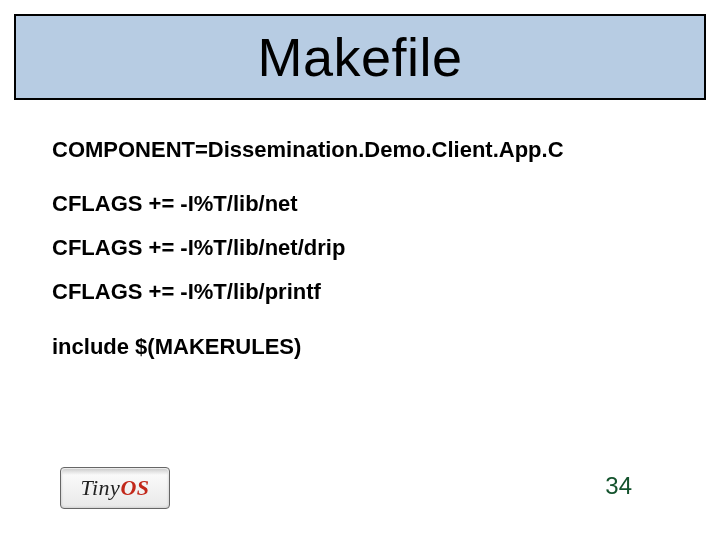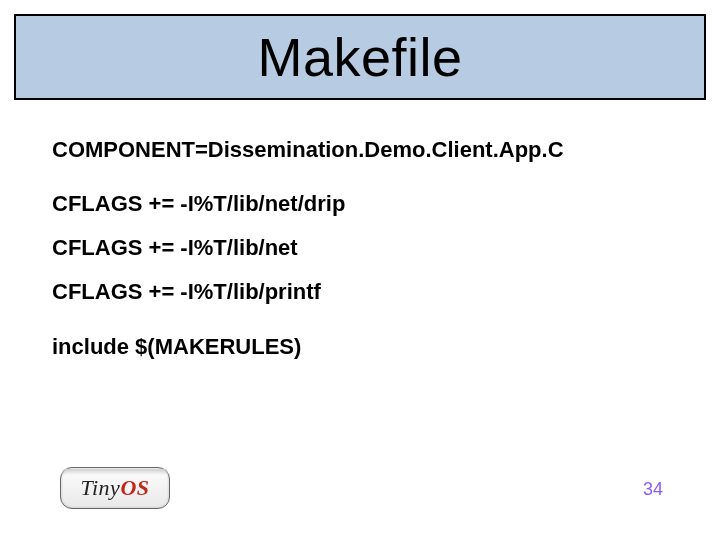--- a/index.html
+++ b/index.html
@@ -60,21 +60,21 @@
     width: 120px;
     height: 44px;
     display: flex;
     align-items: center;
   }
   .logo-frame {
     position: relative;
     width: 108px;
     height: 40px;
     border: 1px solid #666;
-    border-radius: 12px;
+    border-radius: 4px;
     background: linear-gradient(#fdfdfd, #e9e9e9);
     box-shadow: inset 0 0 3px rgba(0,0,0,0.2);
     display: flex;
     align-items: center;
     justify-content: center;
     text-align: center;
   }
   .logo-text {
     font-family: "Comic Sans MS", "Segoe Script", cursive;
     font-size: 22px;
@@ -90,42 +90,42 @@
     position: absolute;
     top: 1px;
     left: 1px;
     right: 1px;
     height: 6px;
     background: linear-gradient(#cfcfcf, transparent);
     border-radius: 3px 3px 0 0;
   }
   .page-num {
     position: absolute;
-    right: 57px;
+    right: 88px;
     bottom: 40px;
-    font-size: 18px;
-    color: #8b5cf6;
+    font-size: 24px;
+    color: #14532d;
   }
 </style>
 </head>
 <body>
 
 <div class="slide">
 
   <div class="title-bar">
     <span class="title-text">Makefile</span>
   </div>
 
   <div class="body">
     <div class="block">
       <p>COMPONENT=Dissemination.Demo.Client.App.C</p>
     </div>
     <div class="block">
+      <p>CFLAGS += -I%T/lib/net</p>
       <p>CFLAGS += -I%T/lib/net/drip</p>
-      <p>CFLAGS += -I%T/lib/net</p>
       <p>CFLAGS += -I%T/lib/printf</p>
     </div>
     <div class="block">
       <p>include $(MAKERULES)</p>
     </div>
   </div>
 
   <div class="logo">
     <div class="logo-frame">
       <div class="logo-top-shadow"></div>

